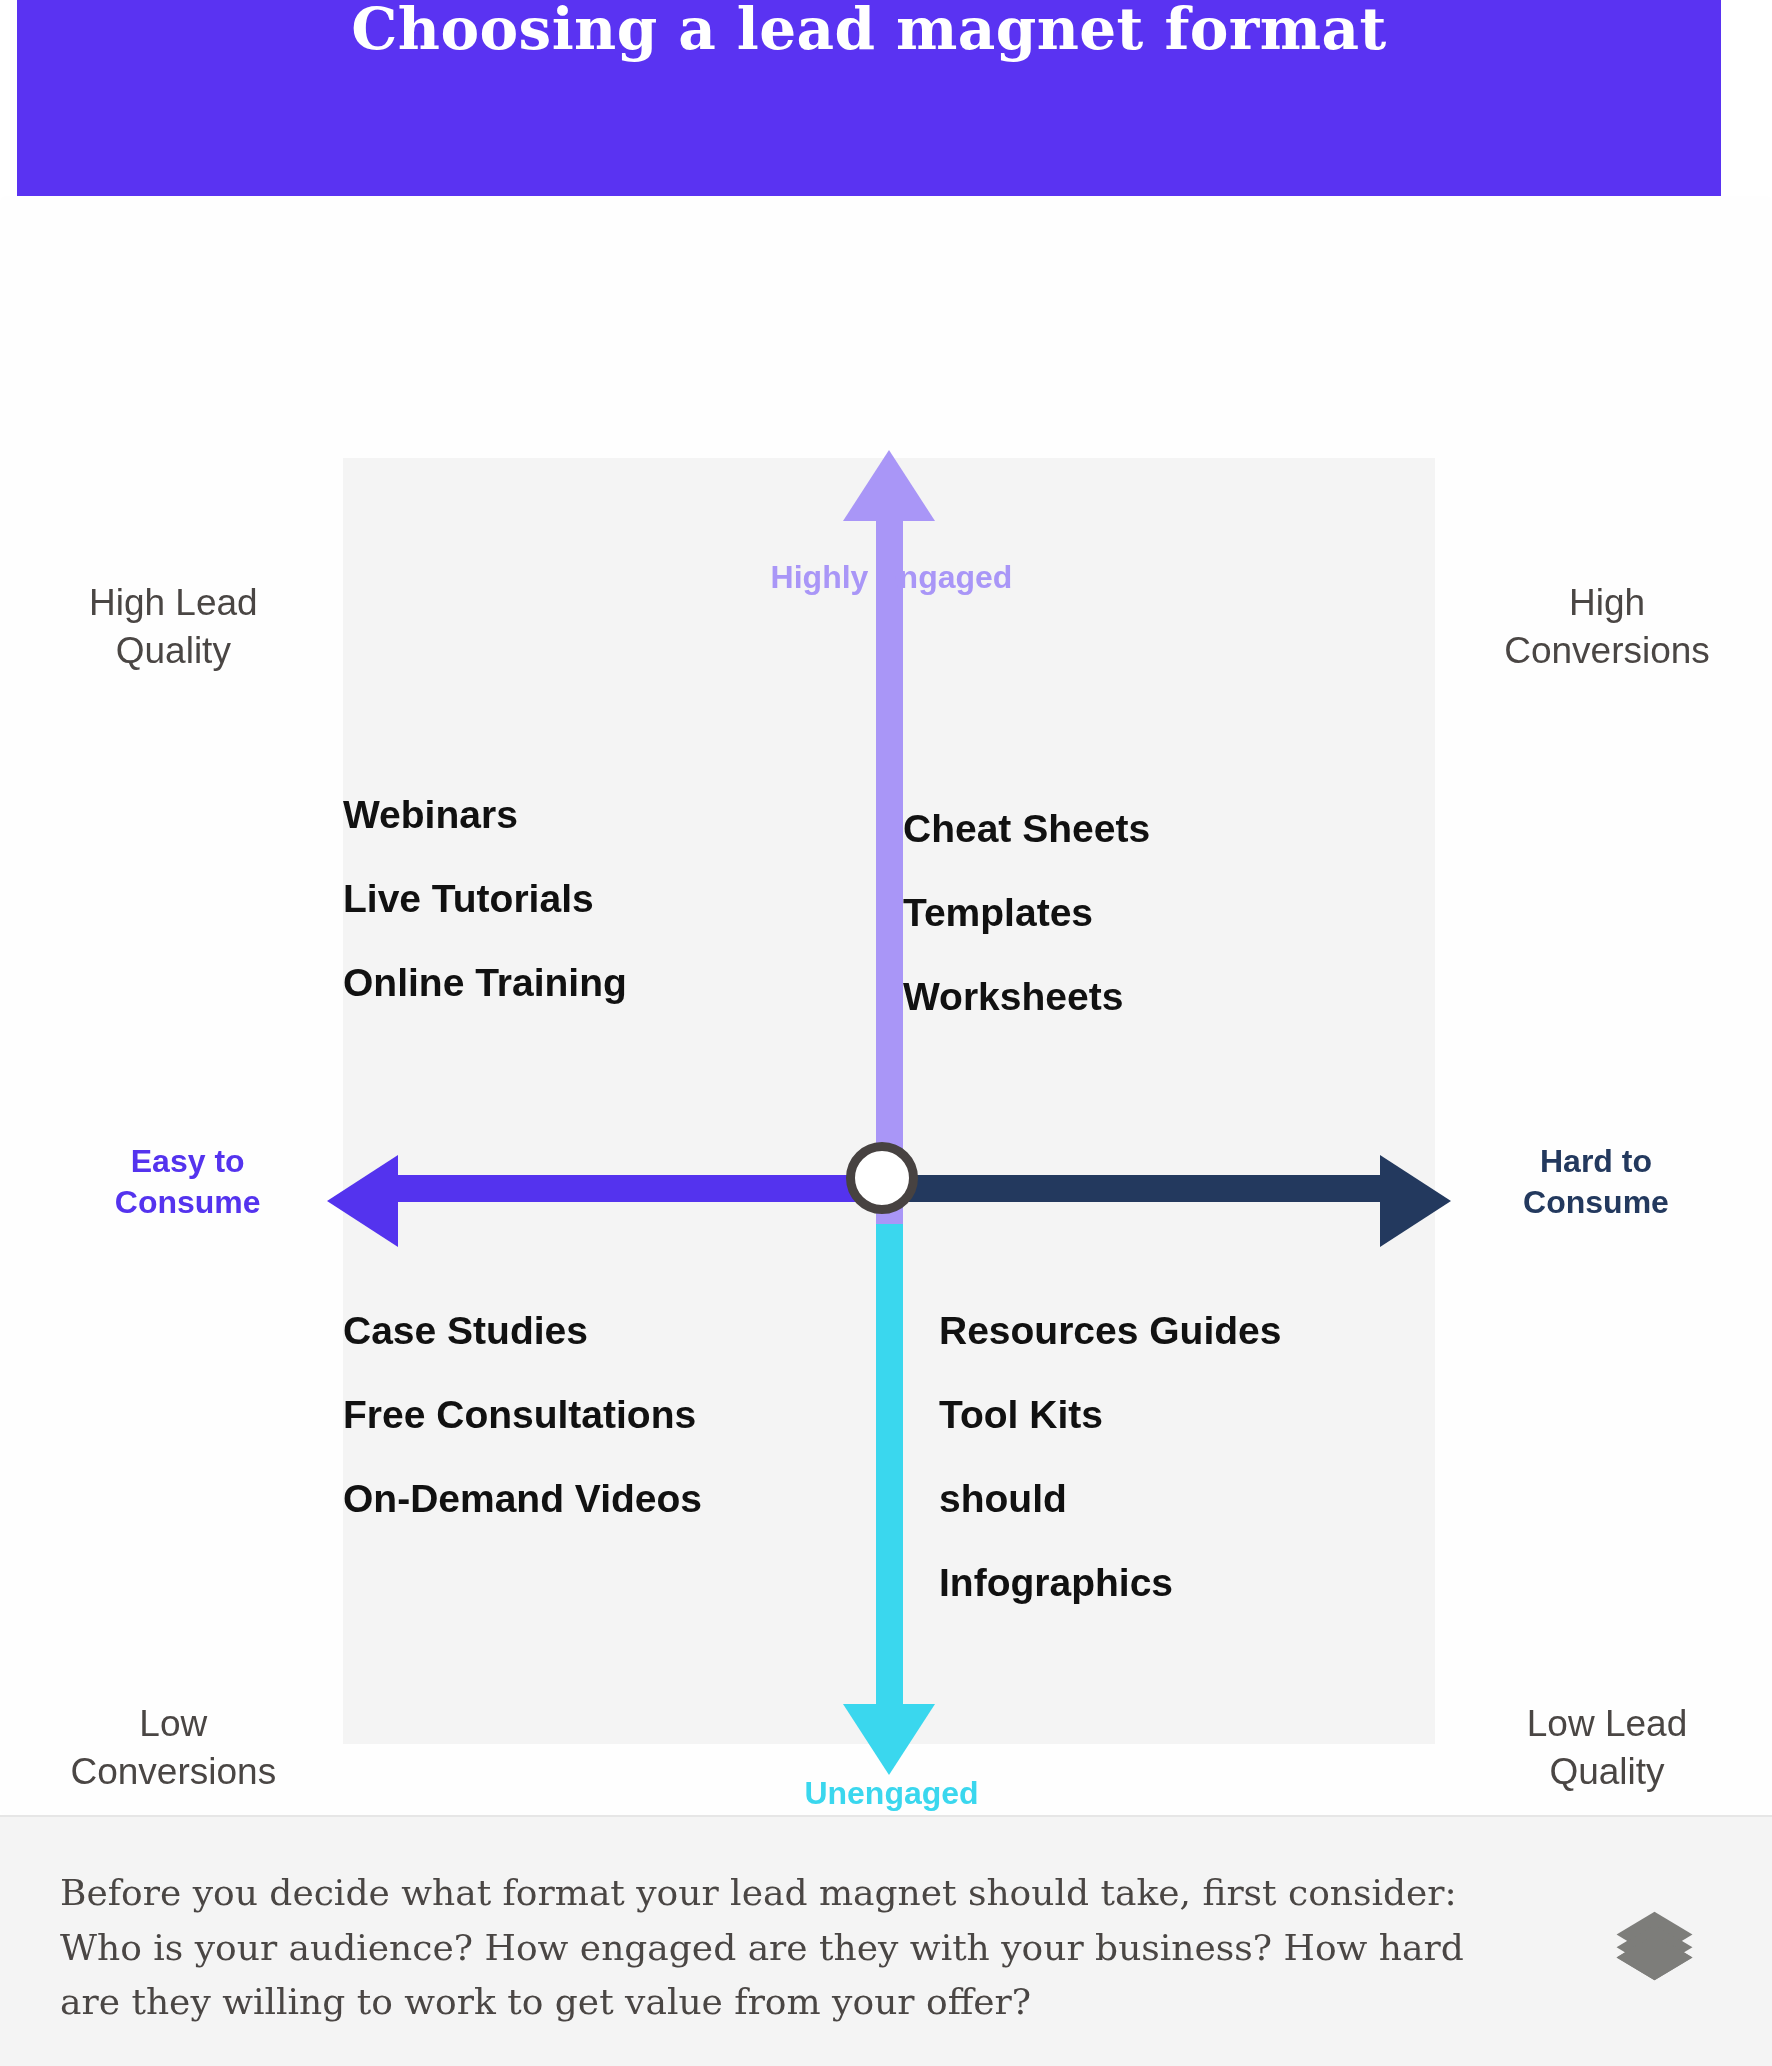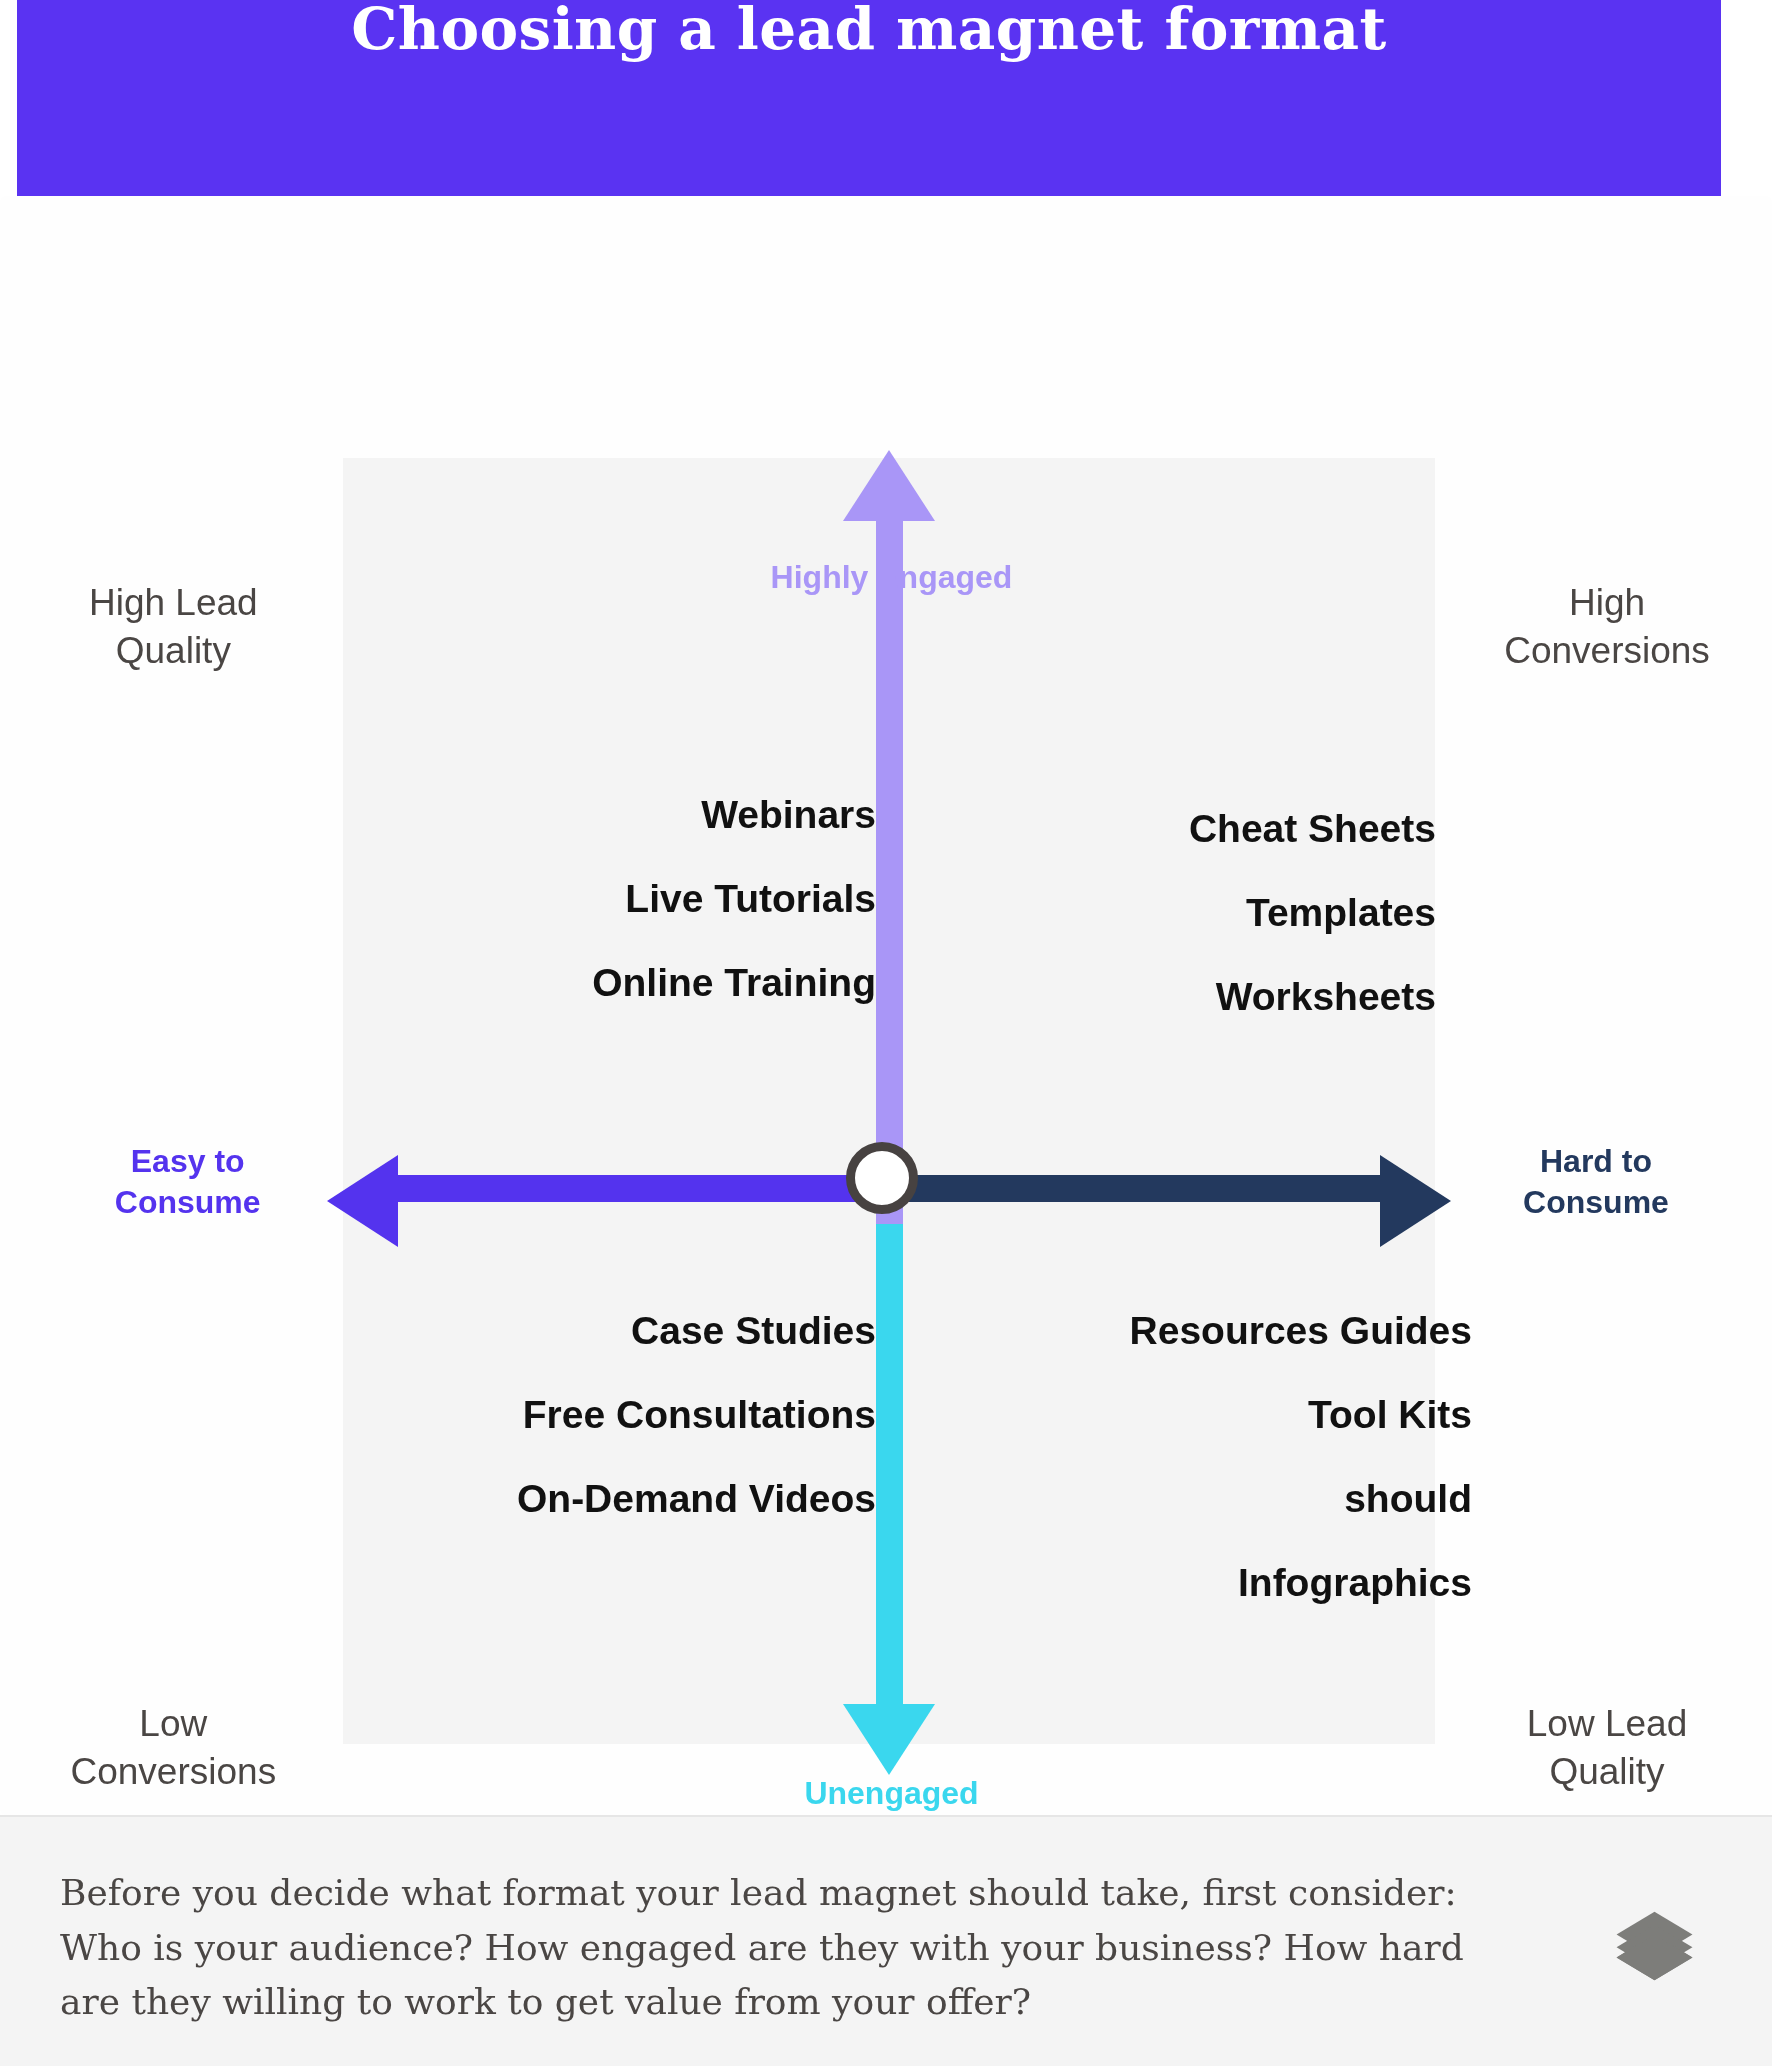--- a/index.html
+++ b/index.html
@@ -160,21 +160,21 @@
     white-space:pre-line;
   }
   .corner-tl{ left:-14.7px; top:383px;  width:376px; }
   .corner-tr{ left:1419px; top:383px; width:376px; }
   .corner-bl{ left:-14.7px; top:1504px; width:376px; }
   .corner-br{ left:1419px; top:1504px;width:376px; }
 
   
   .quad{
     position:absolute;
-    text-align:right;
+    text-align:left;
     color:#111111;
     font-size:39px;
     font-weight:700;
   }
   .quad .item{ display:block; white-space:nowrap; }
   .quad-tl{ left:343px; top:597px;  width:533px; }
   .quad-tr{ left:903px; top:597px; width:533px;margin-top:14px; }
   .quad-bl{ left:343px; top:1113px; width:533px; }
   .quad-br{ left:903px; top:1113px;width:533px;margin-left:36px; }
   .quad .item + .item{ margin-top:40px; }

